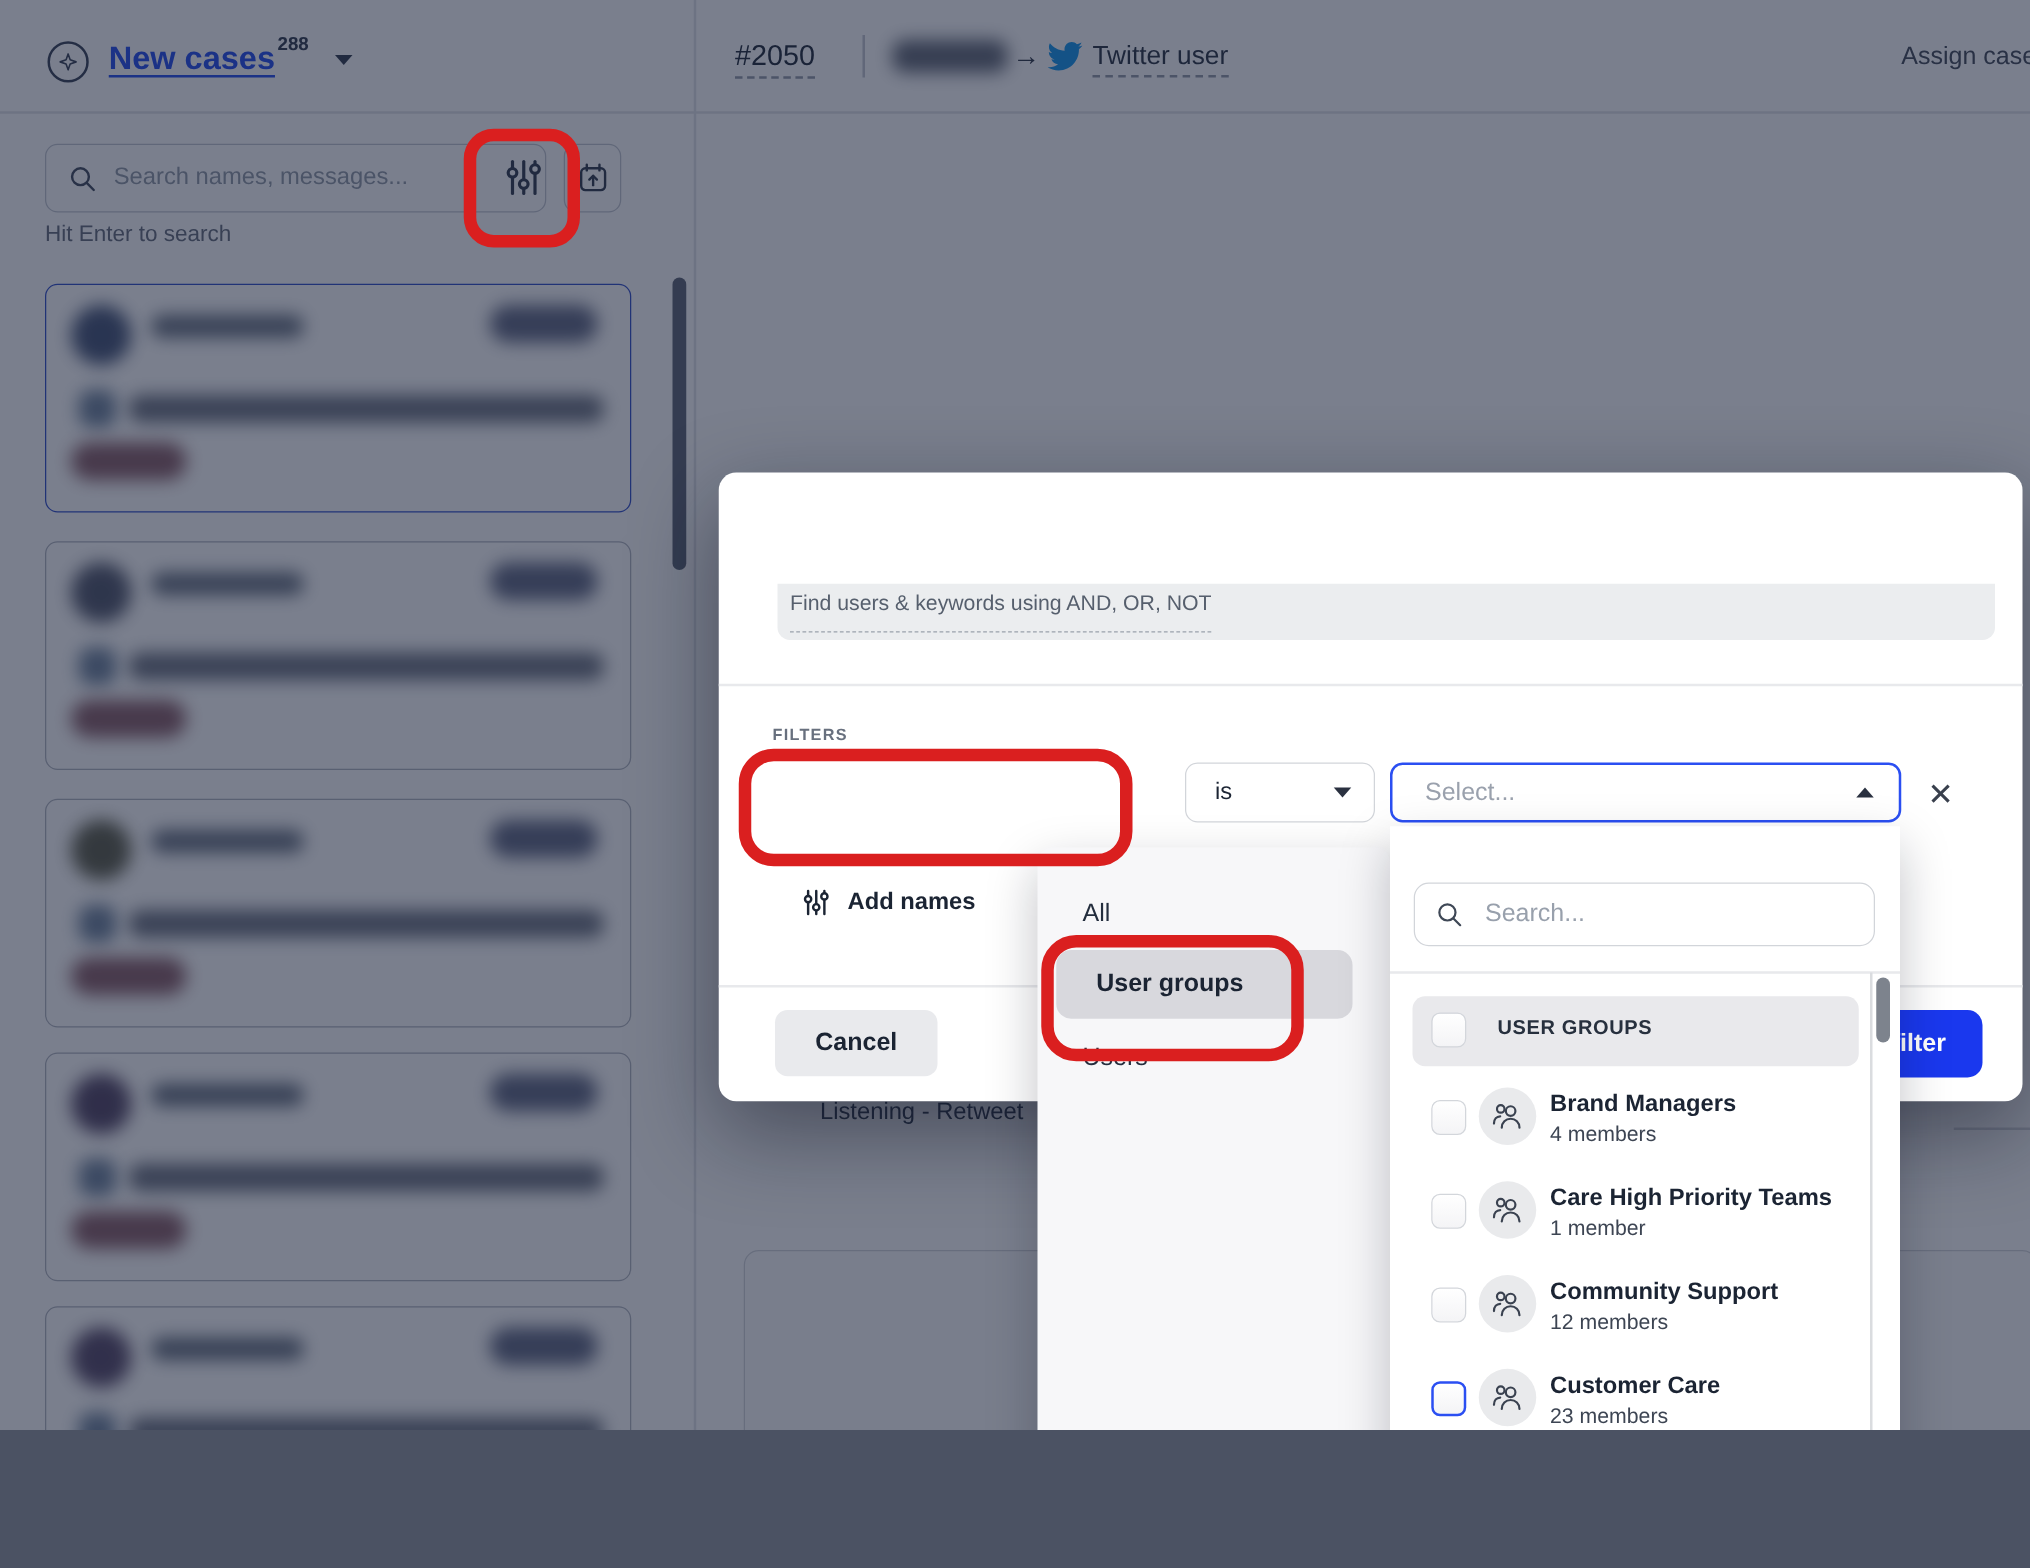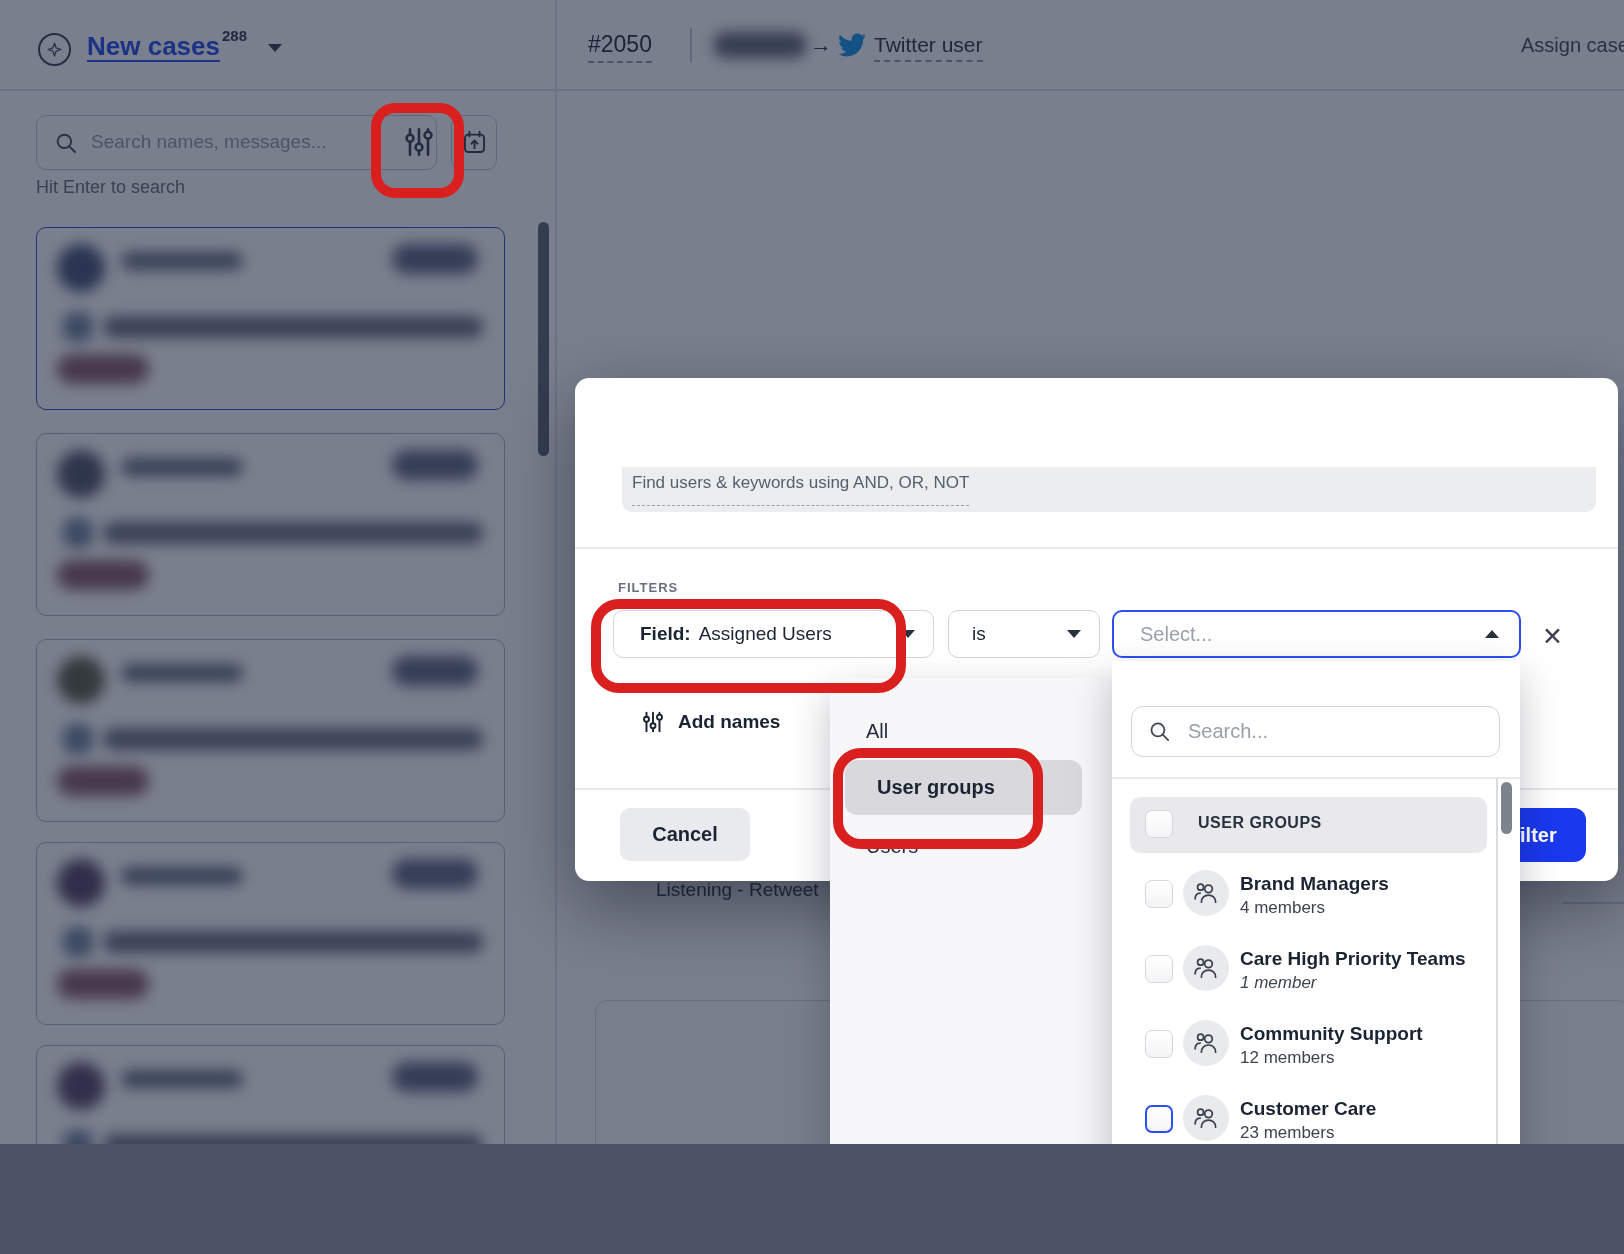--- a/index.html
+++ b/index.html
@@ -174,25 +174,20 @@
 
   <div class="modal"></div>
 
   <div class="msg-strip">
     <span style="margin-left:10px;font-size:17px;color:#565f6d;border-bottom:1.5px dashed #9aa1ac;padding-bottom:12px;">Find users &amp; keywords using AND, OR, NOT</span>
   </div>
   <div class="hairline" style="left:575px;top:547px;width:1043px;z-index:22;height:1.5px;background:#e8e9ec;"></div>
 
   <div class="filters-label">FILTERS</div>
 
-  <div class="fbox" style="left:613px;width:321px;">
-    <span style="margin-left:26px;font-weight:bold;">Field:</span>
-    <span style="margin-left:8px;">Assigned Users</span>
-    <span class="chev cchev" style="margin-right:18px;border-top-color:#2a3140;"></span>
-  </div>
   <div class="fbox" style="left:948px;width:152px;">
     <span style="margin-left:23px;">is</span>
     <span class="chev cchev" style="margin-right:18px;border-top-color:#2a3140;"></span>
   </div>
   <div class="fbox focus" style="left:1112px;width:409px;">
     <span class="ph" style="margin-left:26px;font-size:20px;color:#9aa1ad;">Select...</span>
     <span class="chev-up cchev" style="margin-right:20px;"></span>
   </div>
   <span class="x-close">✕</span>
 
@@ -261,21 +256,21 @@
             <span class="cb" style="left:33px;top:177px;"></span>
             <span class="avatar" style="left:71px;top:167px;">
               <svg width="30" height="30" viewBox="0 0 36 36" fill="none" stroke="#3a4250" stroke-width="2.1" stroke-linecap="round">
                 <circle cx="21" cy="13" r="4.6"></circle>
                 <path d="M12.5 29c0-5.2 3.8-8.6 8.5-8.6s8.5 3.4 8.5 8.6"></path>
                 <circle cx="11.5" cy="11" r="3.6"></circle>
                 <path d="M5 25c0-4.2 2.6-6.8 6-6.9"></path>
               </svg>
             </span>
             <span class="g-name" style="left:128px;top:170px;">Care High Priority Teams</span>
-            <span class="g-members" style="left:128px;top:195px;font-style:italic;">1 member</span>
+            <span class="g-members" style="left:128px;top:195px;">1 member</span>
           </div>
           <div>
             <span class="cb" style="left:33px;top:252px;"></span>
             <span class="avatar" style="left:71px;top:242px;">
               <svg width="30" height="30" viewBox="0 0 36 36" fill="none" stroke="#3a4250" stroke-width="2.1" stroke-linecap="round">
                 <circle cx="21" cy="13" r="4.6"></circle>
                 <path d="M12.5 29c0-5.2 3.8-8.6 8.5-8.6s8.5 3.4 8.5 8.6"></path>
                 <circle cx="11.5" cy="11" r="3.6"></circle>
                 <path d="M5 25c0-4.2 2.6-6.8 6-6.9"></path>
               </svg>

